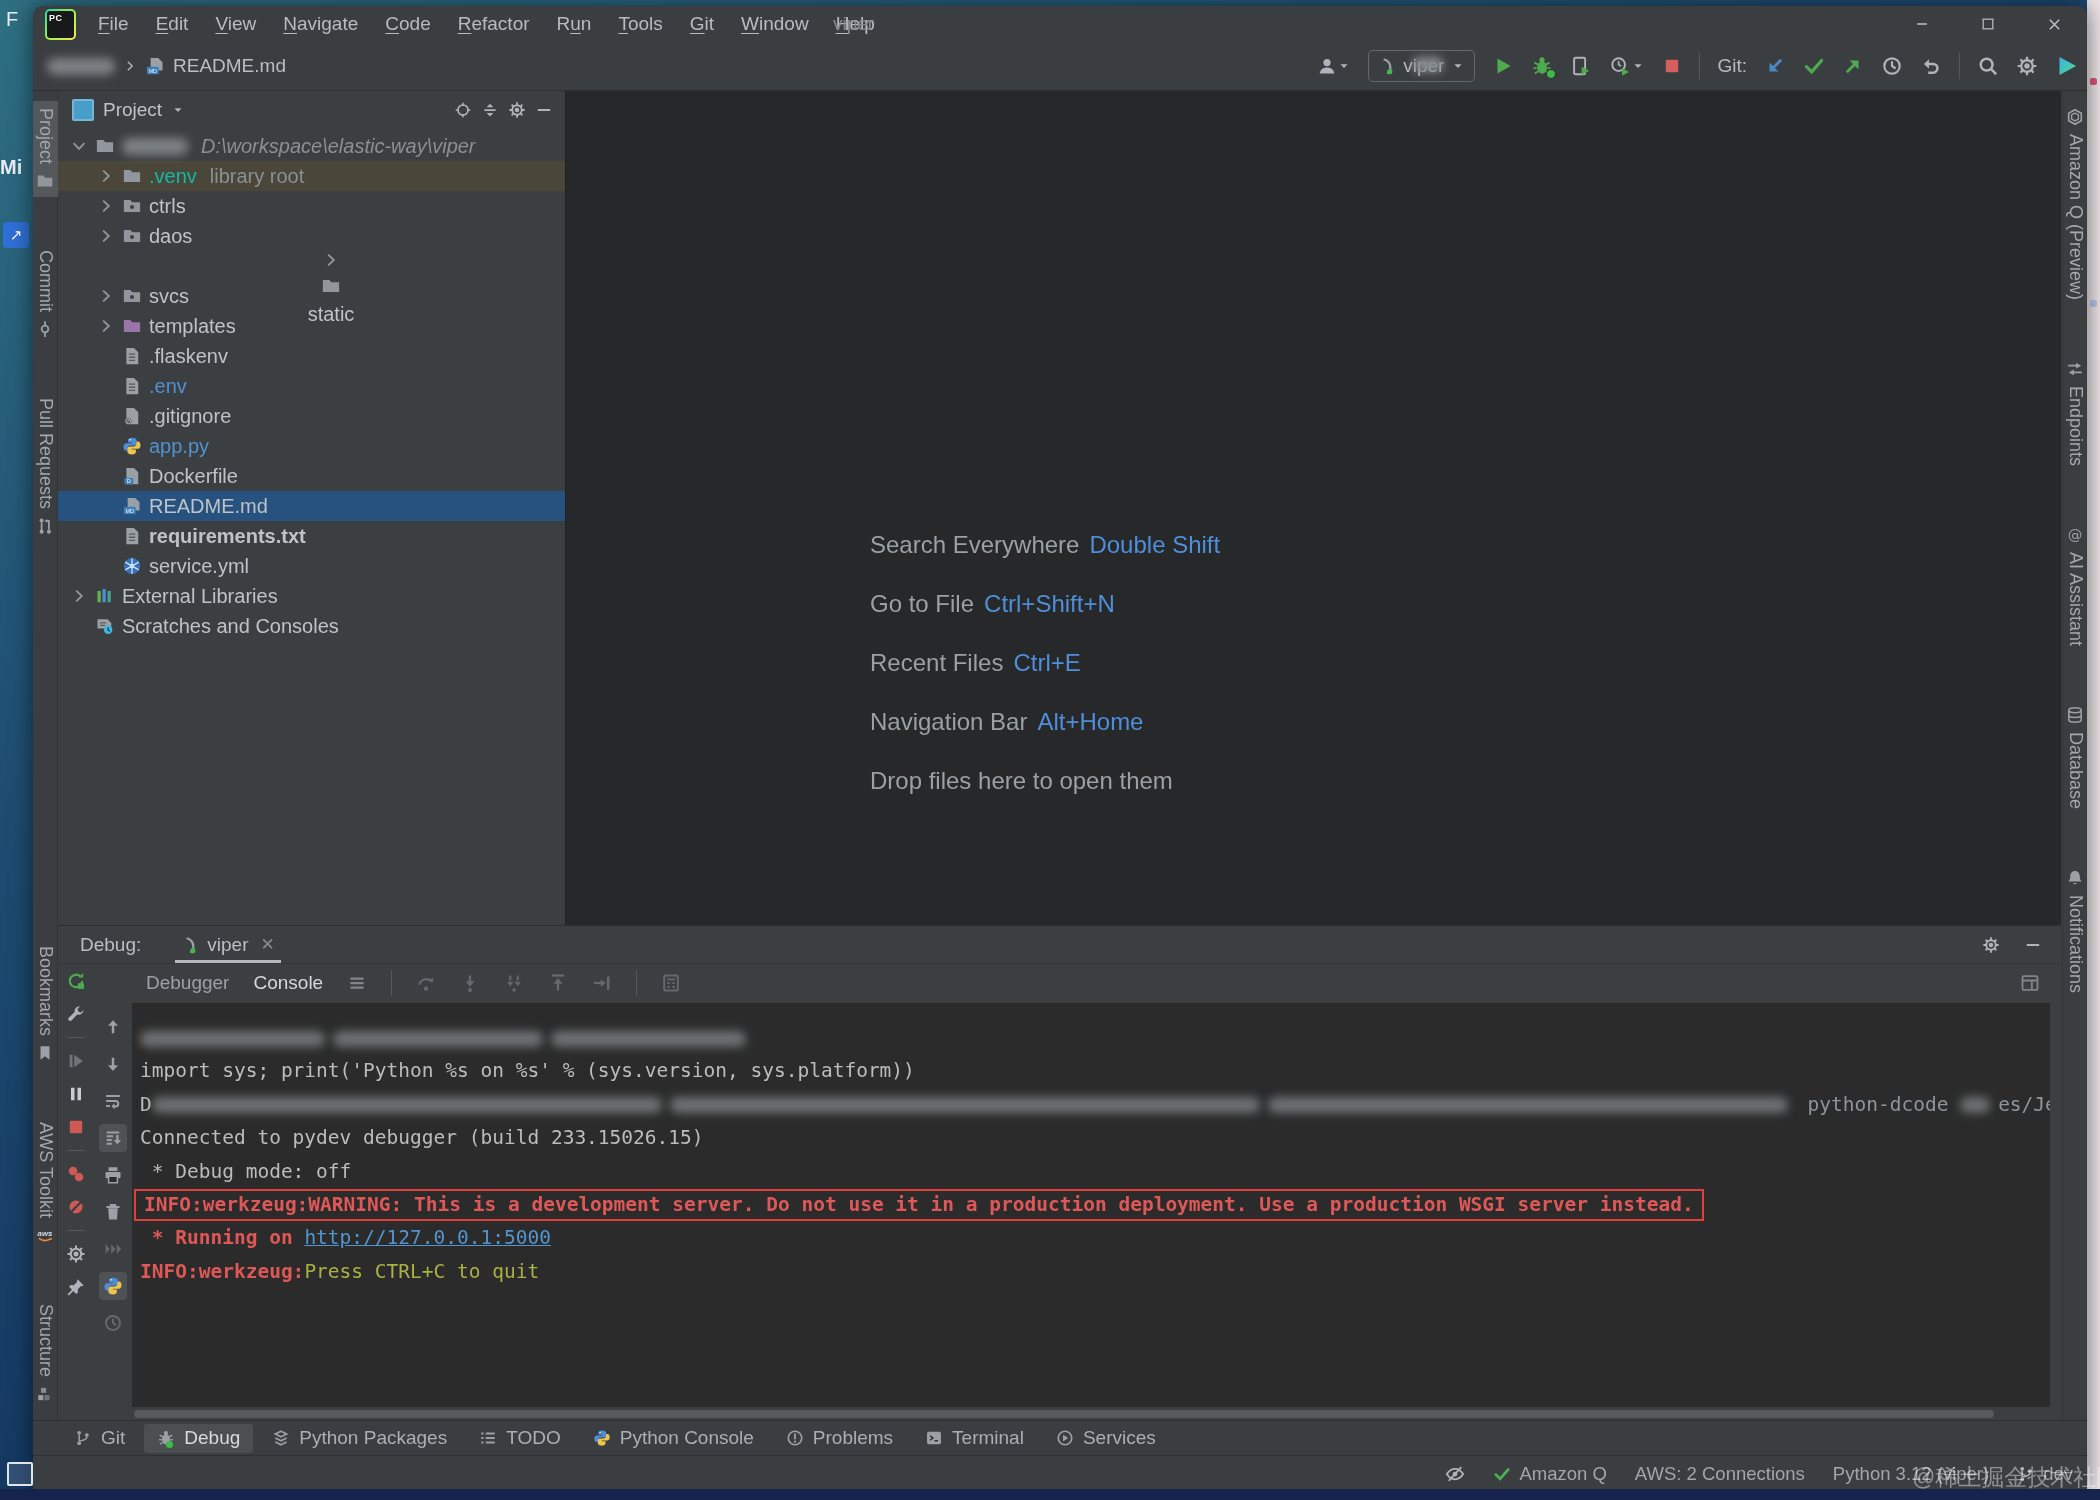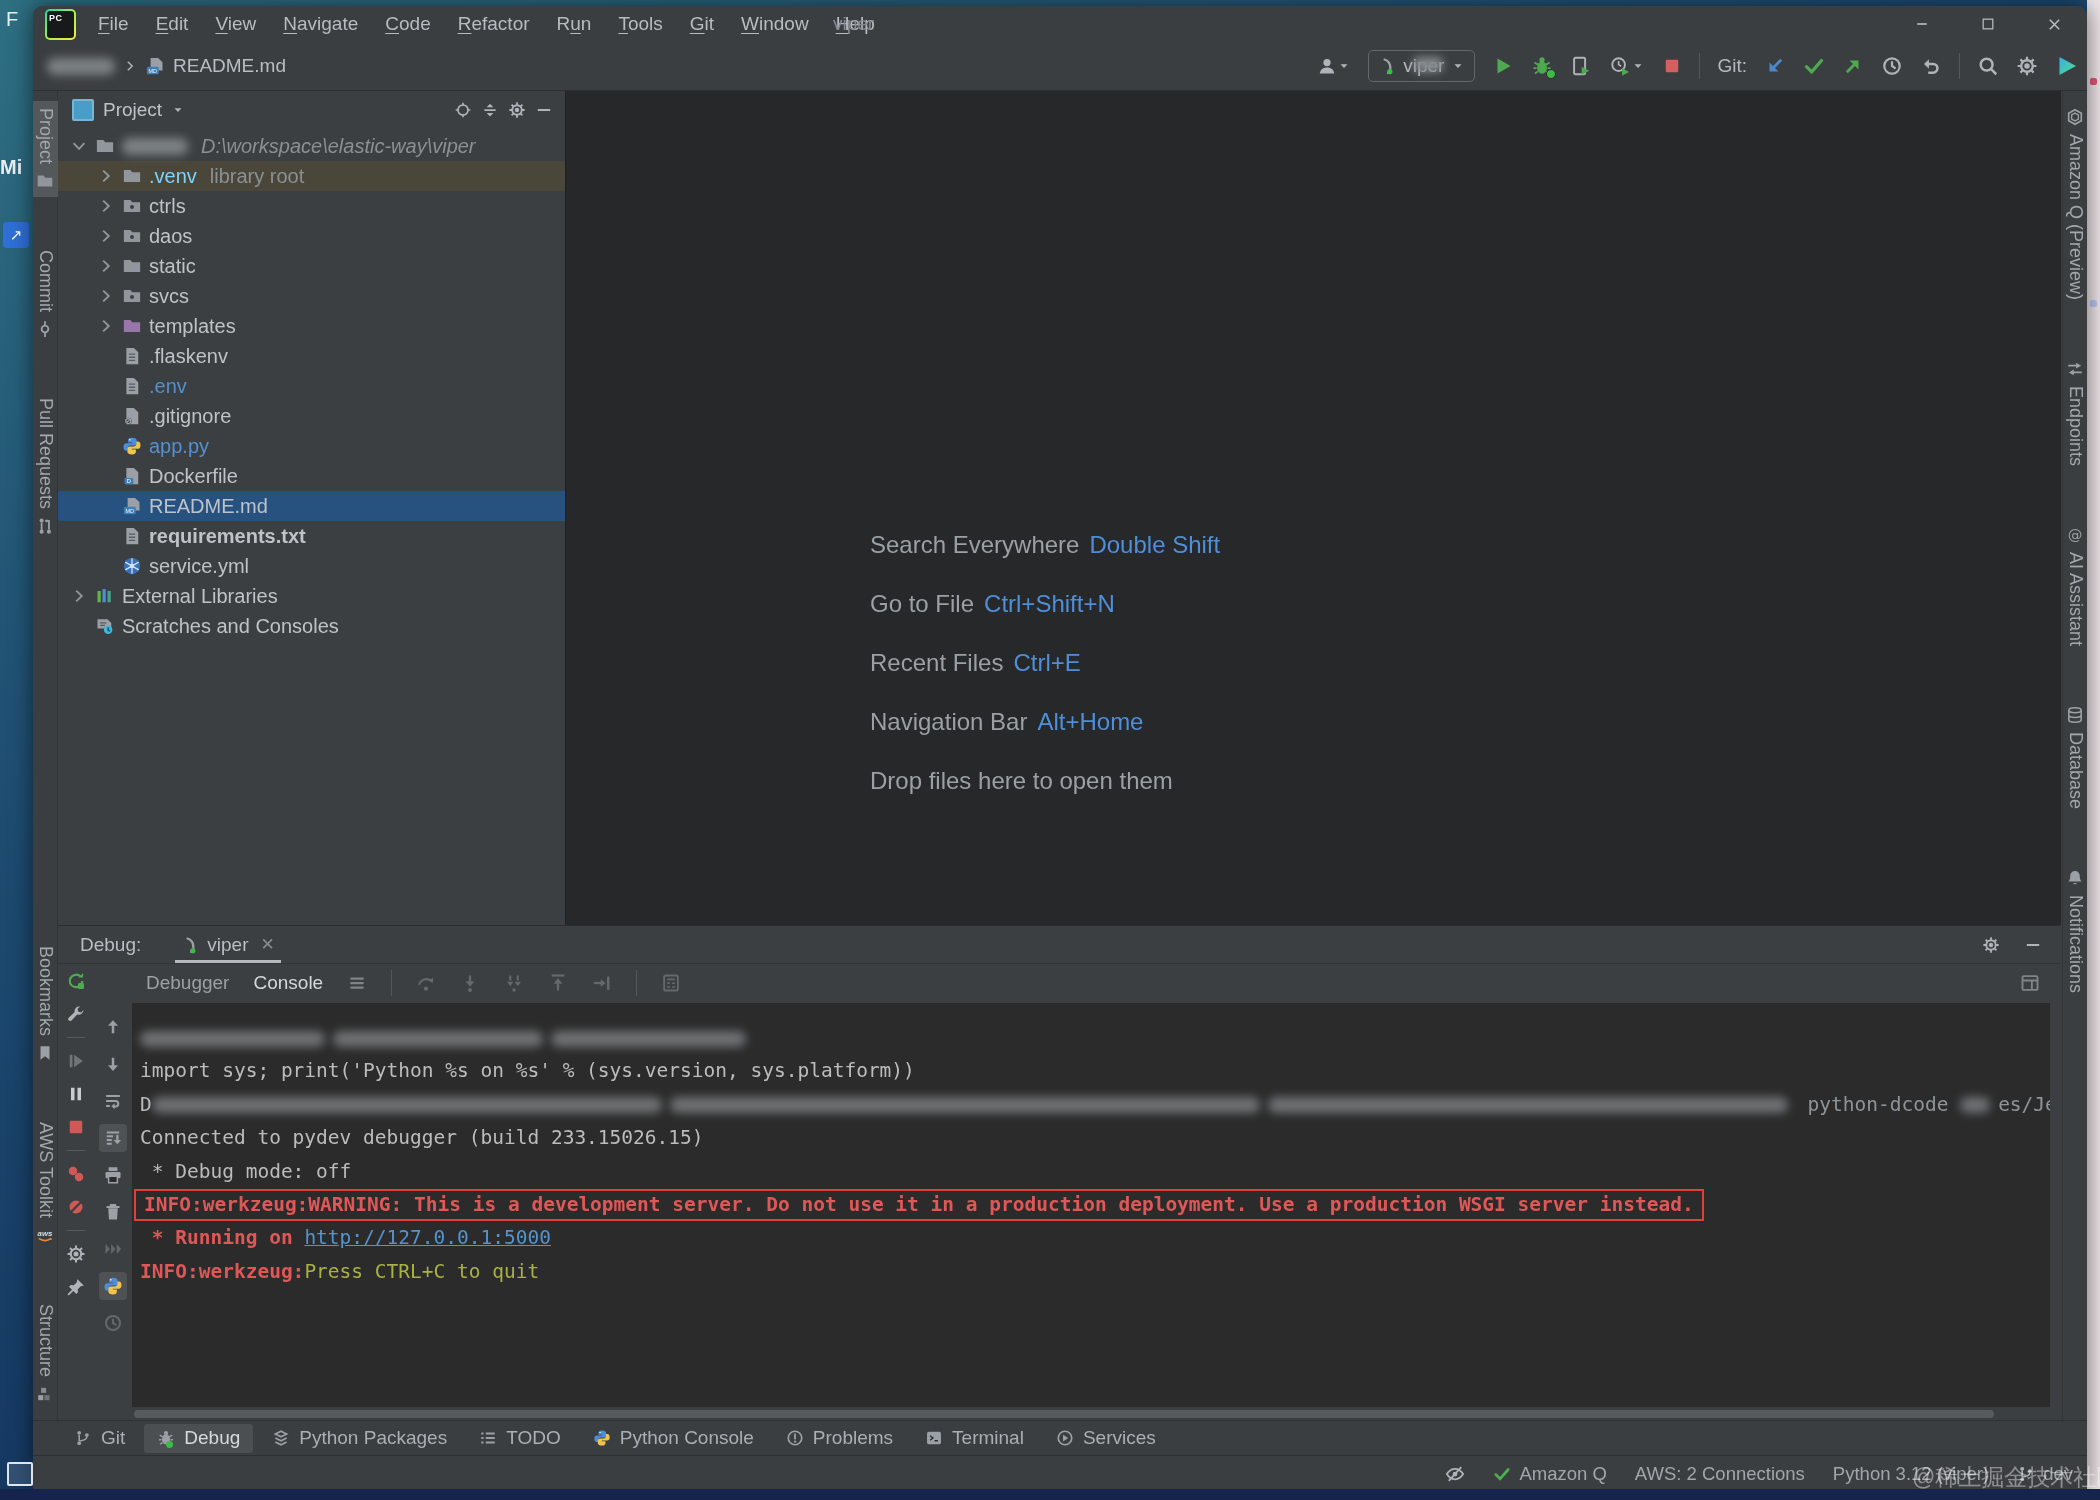--- a/index.html
+++ b/index.html
@@ -66,21 +66,21 @@
   
   #project-panel{position:absolute;left:25px;top:85px;width:507px;height:834px;background:#3c3f41;}
   #project-header{height:38px;display:flex;align-items:center;gap:9px;padding:0 12px 0 14px;font-size:19px;color:#bdc3c8;}
   #project-header .hicon{width:18px;height:18px;background:#499ec9;border:2px solid #77b7d6;border-radius:2px;}
   #project-header .spacer{flex:1;}
   #tree{position:absolute;left:0;top:40px;right:0;bottom:0;overflow:hidden;font-size:20px;}
   .tree-row{height:30px;display:flex;align-items:center;gap:7px;white-space:nowrap;}
   .tree-row .chev{width:18px;height:18px;color:#8f959a;flex:none;}
   .tree-row .chev.open{transform:rotate(90deg);}
   .tree-row .ticon{width:20px;height:20px;flex:none;}
-  .tname{color:#bdc3c8;} .tname.blue{color:#5290cf;} .tname.olive{color:#7dd3fc;}
+  .tname{color:#bdc3c8;} .tname.blue{color:#5290cf;} .tname.olive{color:#14b8a6;}
   .tsuffix{color:#8b9094;margin-left:6px;}
   .tree-row.selected{background:#27517e;}
   .tree-row.context{background:#4a473a;}
 
   
   #editor{position:absolute;left:532px;top:85px;width:1495px;height:834px;background:#262829;border-left:1px solid #1f2122;}
   #hints{position:absolute;left:304px;top:440px;display:flex;flex-direction:column;gap:33px;font-size:24px;}
   .hint-line{height:26px;color:#9aa0a4;}
   .hint-line .sc{color:#4f8ed9;margin-left:10px;}
 
@@ -547,21 +547,21 @@
               </svg>
             </span>
             <span class="ic ticon">
               <svg viewBox="0 0 16 16" fill="currentColor" xmlns="http://www.w3.org/2000/svg">
                 <path d="M1.5 3.2h5.2L8.2 5h6.3v7.8H1.5z" fill="#90969b"></path>
                 <circle cx="8" cy="8.8" r="1.6" fill="#3c3f41"></circle>
               </svg>
             </span>
             <span class="tname">daos</span>
           </div>
-          <div class="tree-row" style="padding-left: 39px;">
+          <div class="tree-row" style="padding-left: 39px; flex-direction: column;">
             <span class="ic chev">
               <svg viewBox="0 0 16 16" fill="currentColor" xmlns="http://www.w3.org/2000/svg">
                 <path d="M5.5 3.2L10.5 8l-5 4.8" fill="none" stroke="currentColor" stroke-width="1.7"></path>
               </svg>
             </span>
             <span class="ic ticon">
               <svg viewBox="0 0 16 16" fill="currentColor" xmlns="http://www.w3.org/2000/svg">
                 <path d="M1.5 3.2h5.2L8.2 5h6.3v7.8H1.5z" fill="#90969b"></path>
               </svg>
             </span>

